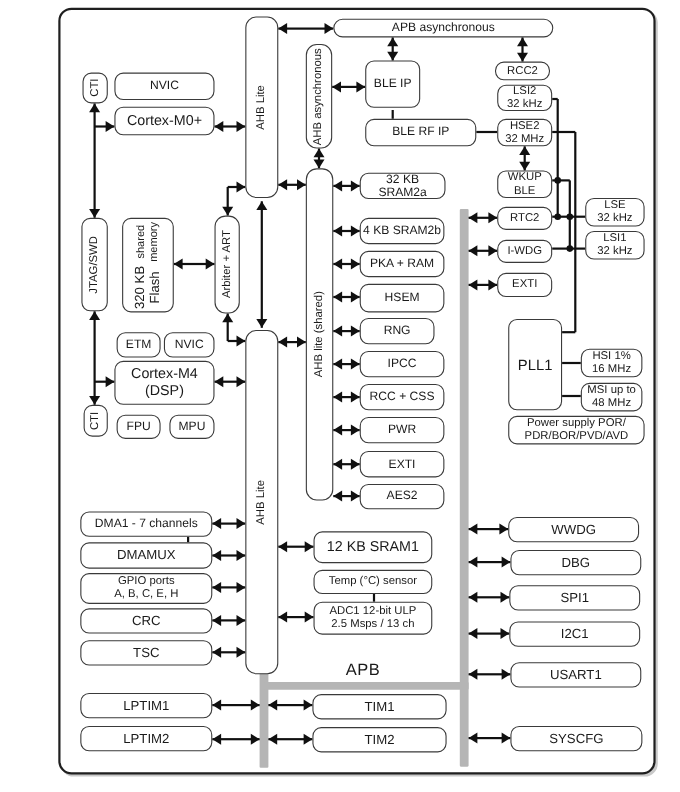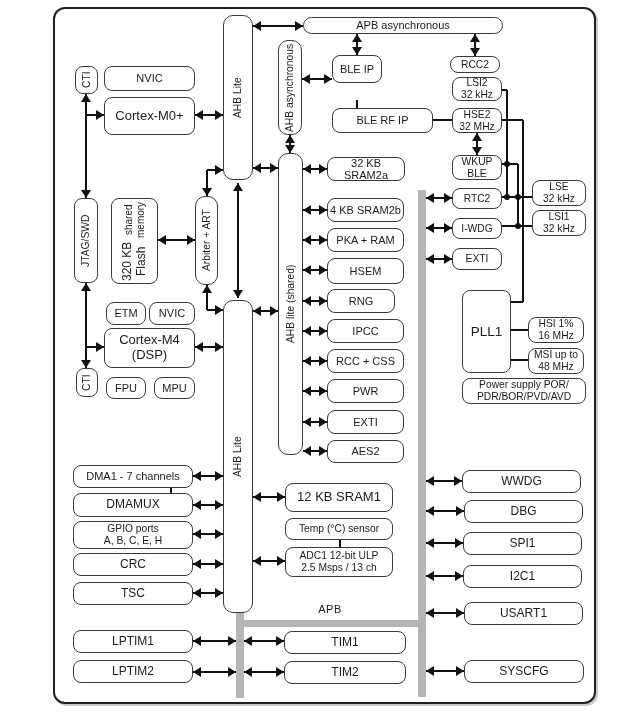--- a/index.html
+++ b/index.html
@@ -11,21 +11,21 @@
   .gbar{position:absolute;background:#b5b5b5;z-index:1;border-radius:1px;}
   .box{position:absolute;background:#fff;border:1.5px solid #3a3a3a;border-radius:8px;
        box-sizing:border-box;display:flex;align-items:center;justify-content:center;
        text-align:center;font-size:11px;line-height:1.12;white-space:pre-line;z-index:3;}
   .bar{border-radius:10px;}
   .vert{writing-mode:vertical-rl;transform:rotate(180deg);font-size:10.3px;}
   .fs10{font-size:10.3px;}
   .fs12{font-size:12px;}
   .fs13{font-size:13px;}
   .pll{font-size:13.5px;}
-  .apb-label{position:absolute;z-index:3;font-size:11px;letter-spacing:.5px;
+  .apb-label{position:absolute;z-index:3;font-size:15px;letter-spacing:.5px;
              display:flex;align-items:center;justify-content:center;}
   .ln{position:absolute;background:#101010;z-index:2;}
   .tri{position:absolute;width:0;height:0;z-index:2;}
   .dot{position:absolute;width:6px;height:6px;background:#101010;border-radius:50%;z-index:2;}
   .flash-l1{display:block;font-size:12px;}
   .flash-l2{display:block;font-size:10px;}
 </style>
 </head>
 <body>
 
@@ -39,37 +39,37 @@
 
   <div class="box bar vert" style="left:223px;top:15px;width:30px;height:165px;">AHB Lite</div>
   <div class="box bar vert" style="left:278px;top:40px;width:24px;height:95px;">AHB asynchronous</div>
   <div class="box bar vert" style="left:278px;top:153px;width:25px;height:302px;">AHB lite (shared)</div>
   <div class="box bar vert" style="left:195px;top:196px;width:23px;height:89px;">Arbiter + ART</div>
   <div class="box bar vert" style="left:223px;top:300px;width:30px;height:313px;">AHB Lite</div>
   <div class="box" style="left:303px;top:17px;width:200px;height:17px;border-radius:9px;">APB asynchronous</div>
 
   <div class="box vert" style="left:75px;top:66px;width:23px;height:28px;">CTI</div>
   <div class="box" style="left:104px;top:66px;width:91px;height:25px;">NVIC</div>
-  <div class="box fs13" style="left:104px;top:97px;width:91px;height:38px;">Cortex-M0+</div>
+  <div class="box fs13" style="left:104px;top:97px;width:91px;height:26px;">Cortex-M0+</div>
 
   <div class="box vert" style="left:74px;top:198px;width:24px;height:85px;">JTAG/SWD</div>
   <div class="box vert" style="left:111px;top:198px;width:47px;height:86px;">
     <span class="flash-l1">320 KB Flash</span>
     <span class="flash-l2">shared memory</span>
   </div>
 
   <div class="box" style="left:106px;top:302px;width:40px;height:23px;">ETM</div>
   <div class="box" style="left:149px;top:302px;width:46px;height:23px;">NVIC</div>
   <div class="box fs13" style="left:104px;top:328px;width:91px;height:40px;">Cortex-M4
 (DSP)</div>
   <div class="box vert" style="left:76px;top:368px;width:22px;height:29px;">CTI</div>
   <div class="box" style="left:106px;top:377px;width:40px;height:22px;">FPU</div>
   <div class="box" style="left:154px;top:377px;width:41px;height:22px;">MPU</div>
 
-  <div class="box" style="left:332px;top:55px;width:50px;height:28px;text-align:right;">BLE IP</div>
+  <div class="box" style="left:332px;top:55px;width:50px;height:43px;text-align:right;">BLE IP</div>
   <div class="box" style="left:332px;top:108px;width:101px;height:25px;">BLE RF IP</div>
 
   <div class="box fs10" style="left:450px;top:56px;width:50px;height:17px;">RCC2</div>
   <div class="box fs10" style="left:452px;top:77px;width:50px;height:24px;">LSI2
 32 kHz</div>
   <div class="box fs10" style="left:452px;top:108px;width:50px;height:25px;">HSE2
 32 MHz</div>
   <div class="box fs10" style="left:452px;top:155px;width:50px;height:25px;">WKUP
 BLE</div>
 

